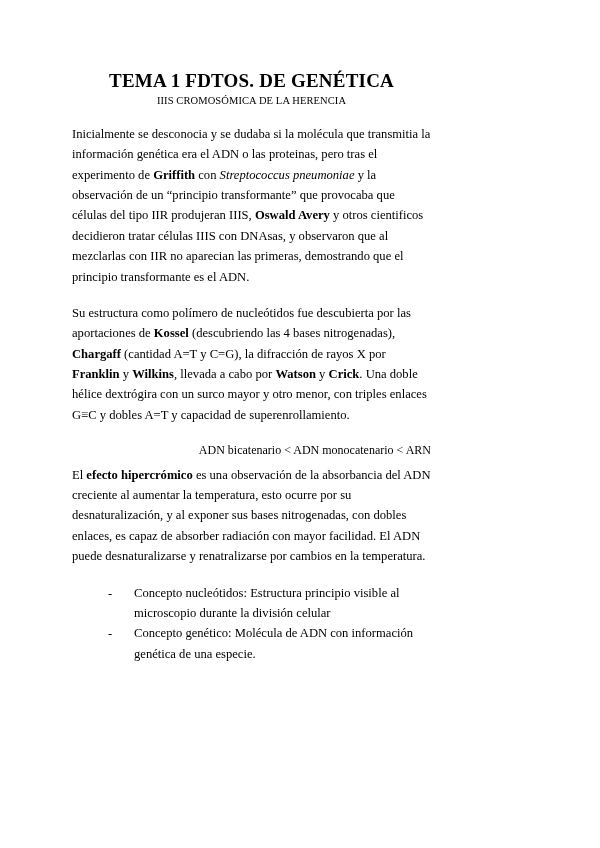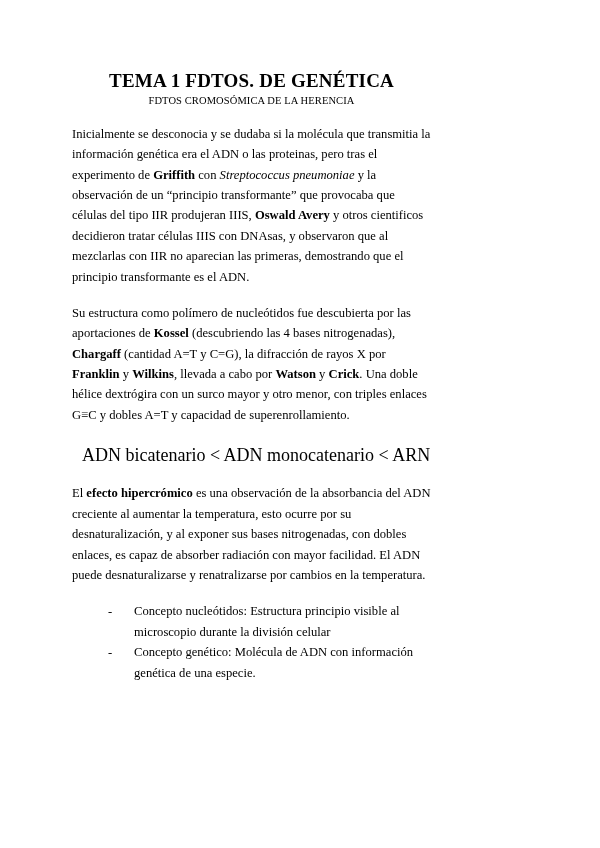--- a/index.html
+++ b/index.html
@@ -38,24 +38,24 @@
   p.para {
     font-size: 12.6px;
     line-height: 1.62;
     text-align: left;
     margin: 0 0 16px 0;
   }
   p.tight {
     margin-bottom: 0;
   }
   .center-line {
-    font-size: 18px;
+    font-size: 12px;
     line-height: 1.62;
-    margin: 0 0 13px 0;
-    text-align: left;
+    margin: 0 0 4px 0;
+    text-align: right;
     padding-left: 10px;
   }
   b { font-weight: bold; text-align: center; }
   i { font-style: italic; }
   .u { }
   ul.dashlist {
     list-style: none;
     margin: 0;
     padding: 0 0 0 36px;
   }
@@ -71,21 +71,21 @@
     left: 0;
     top: 0;
   }
 </style>
 </head>
 <body>
 
 <div class="page">
 
   <h1 class="doc-title">TEMA 1 FDTOS. DE GENÉTICA</h1>
-  <div class="doc-subtitle">FDTOS CROMOSÓMICA DE LA HERENCIA</div>
+  <div class="doc-subtitle">IIIS CROMOSÓMICA DE LA HERENCIA</div>
 
   <p class="para">
     <span>Inicialmente se desconocia y se dudaba si la molécula que transmitia la información genética era el ADN o las proteinas, pero tras el experimento de </span><b>Griffith</b><span> con </span><i>Streptococcus pneumoniae</i><span> y la observación de un “principio transformante” que provocaba que células del tipo IIR produjeran IIIS, </span><b>Oswald Avery</b><span> y otros cientificos decidieron tratar células IIIS con DNAsas, y observaron que al mezclarlas con IIR no aparecian las primeras, demostrando que </span><span class="u">el principio transformante es el ADN</span><span>.</span>
   </p>
 
   <p class="para">
     <span>Su estructura como polímero de nucleótidos fue descubierta por las aportaciones de </span><b>Kossel</b><span> (descubriendo las 4 bases nitrogenadas), </span><b>Chargaff</b><span> (cantidad A=T y C=G), la difracción de rayos X por </span><b>Franklin</b><span> y </span><b>Wilkins</b><span>, llevada a cabo por </span><b>Watson</b><span> y </span><b>Crick</b><span>. Una doble hélice dextrógira con un surco mayor y otro menor, con triples enlaces G≡C y dobles A=T y capacidad de superenrollamiento.</span>
   </p>
 
   <div class="center-line">ADN bicatenario &lt; ADN monocatenario &lt; ARN</div>

